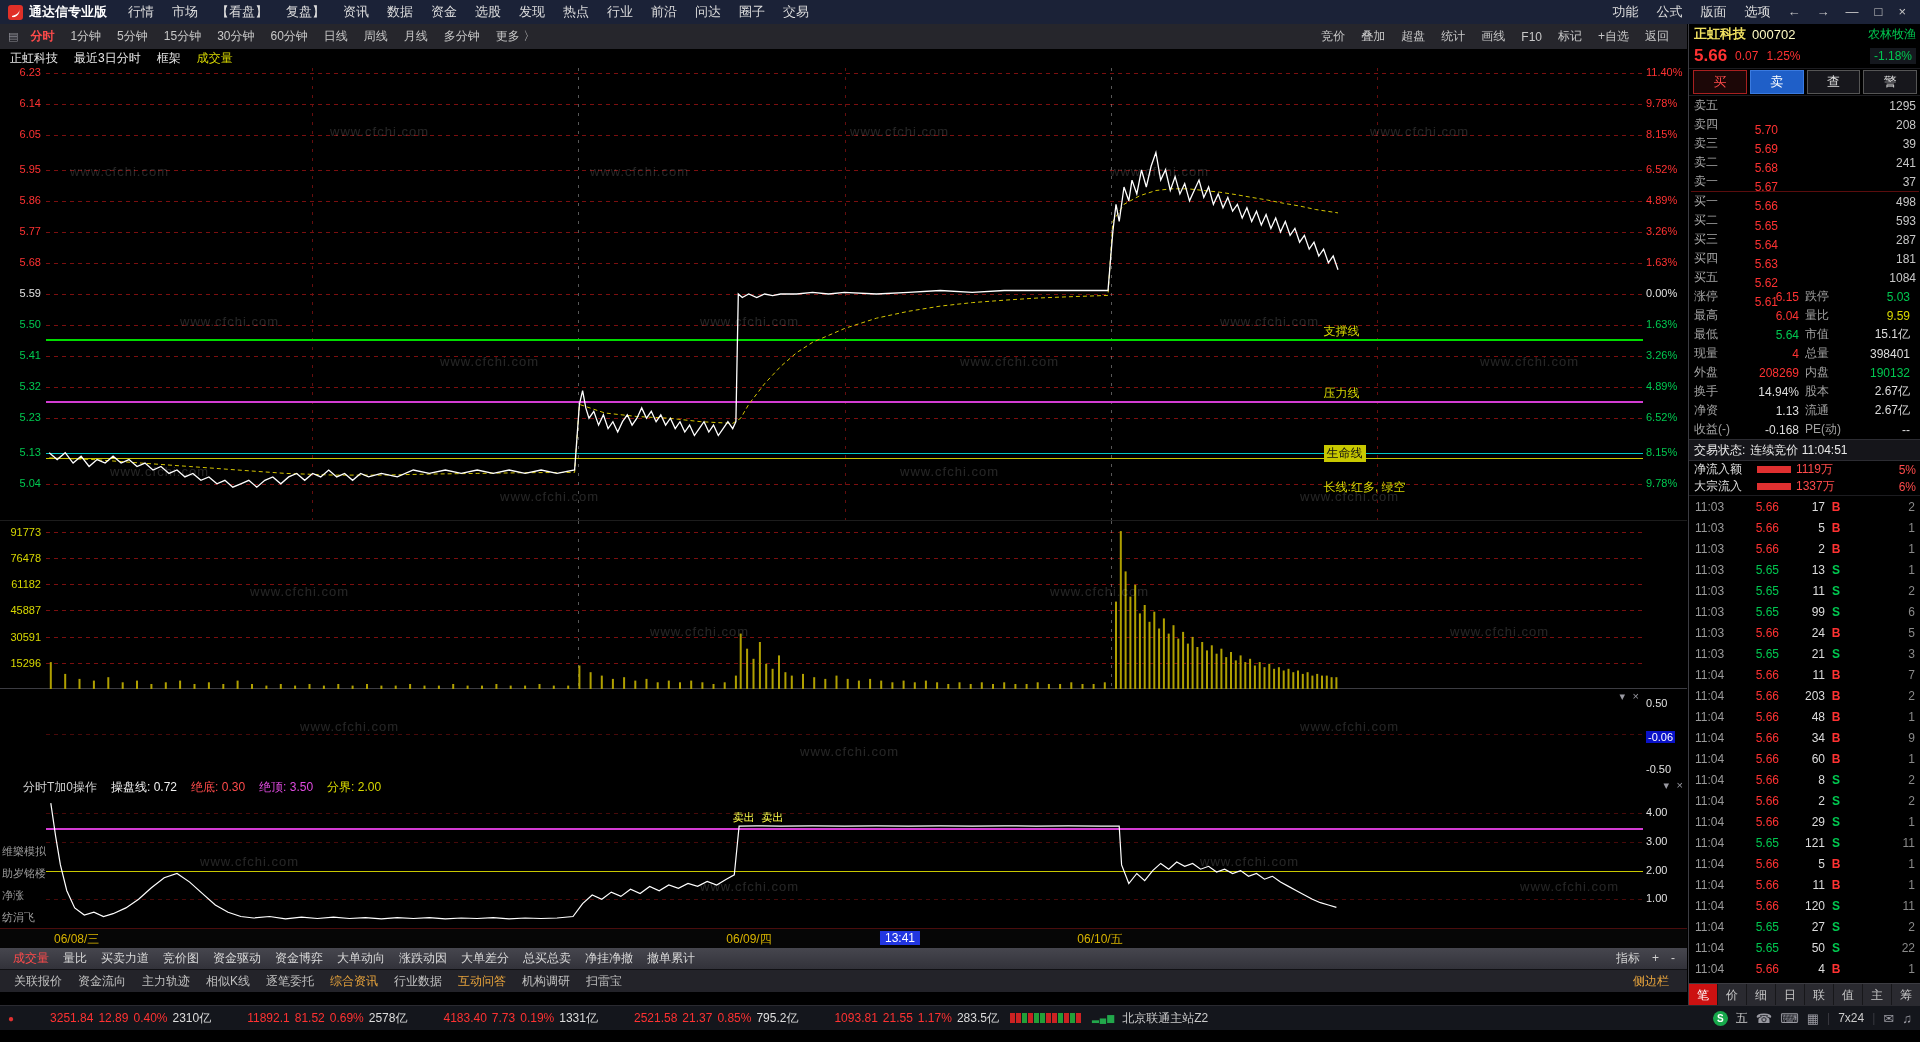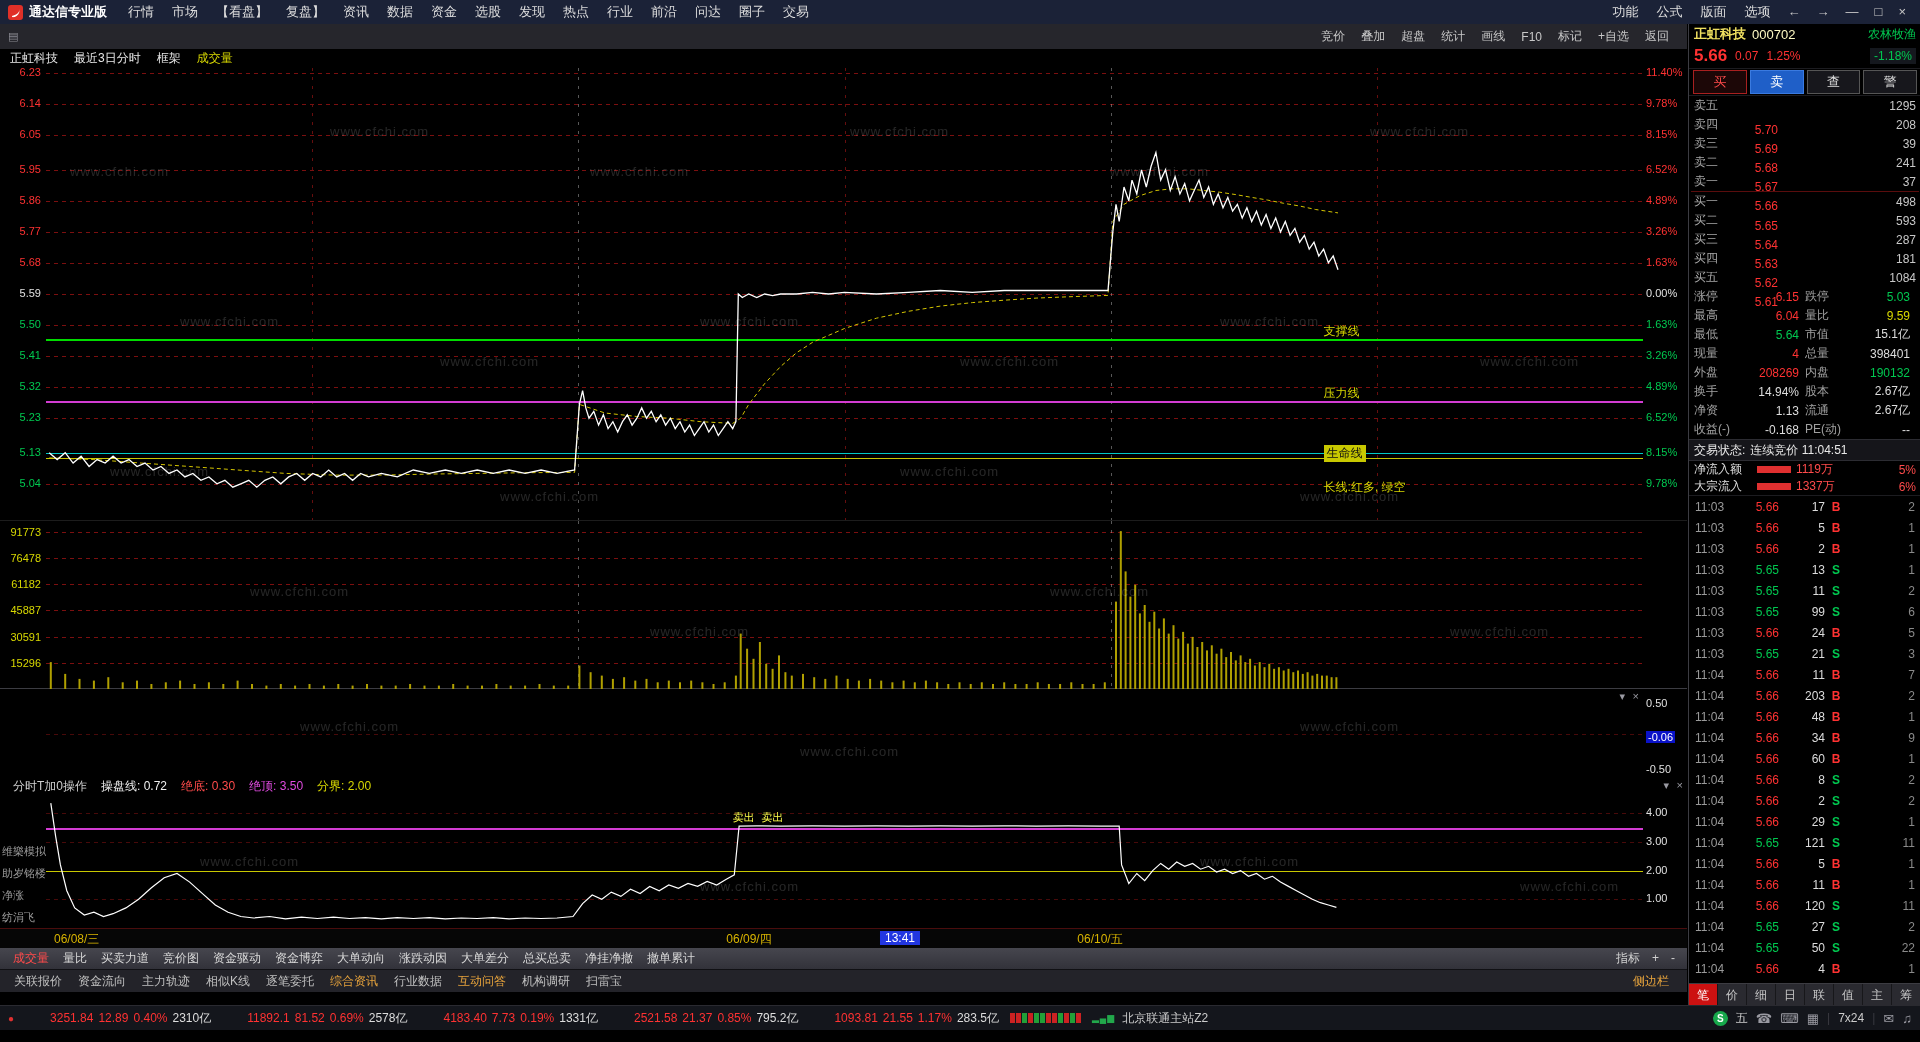--- a/index.html
+++ b/index.html
@@ -42,21 +42,21 @@
 .vgrid.faint{background:repeating-linear-gradient(180deg,rgba(120,16,16,.85) 0 3px,transparent 3px 9px);}
 .hline{position:absolute;left:0;right:0;z-index:3;}
 .hline.dash{background:none!important;}
 .level-label{position:absolute;font-size:12px;color:#d8d800;z-index:7;white-space:nowrap;}
 .level-label.boxed{background:#c8c800;color:#101010;padding:0 3px;}
 .plot svg{position:absolute;left:0;top:0;z-index:4;}
 .signal{position:absolute;font-size:11px;color:#ffff4b;text-shadow:1px 1px 1px #000;z-index:7;white-space:nowrap;}
 .pane-ctrl{position:absolute;top:1px;font-size:11px;color:#9a9aa2;z-index:8;}
 .mid-tick{position:absolute;left:3px;font-size:11px;color:#e0e0e0;}
 .mid-tick.hl{background:#0a12c8;color:#fff;padding:0 2px;}
-#ind-header{position:absolute;top:0;left:0;right:0;height:18px;display:flex;gap:14px;align-items:flex-start;padding-left:13px;z-index:7;}
+#ind-header{position:absolute;top:0;left:0;right:0;height:18px;display:flex;gap:14px;align-items:center;padding-left:23px;z-index:7;}
 #ind-plot{top:18px;}
 
 #xaxis{position:absolute;top:904px;left:0;right:0;height:19px;background:#060606;border-top:1px solid #4a0d0d;z-index:6;}
 .xlabel{position:absolute;top:2px;font-size:12px;color:#d8b400;transform:translateX(-50%);white-space:nowrap;}
 .xlabel.first{transform:none;}
 .xlabel.cursor{background:#2236e0;color:#fff;padding:0 5px;}
 #tabrow1{position:absolute;top:923px;left:0;right:0;height:22px;background:linear-gradient(#47474f,#32323a);display:flex;align-items:center;padding:0 6px;color:#d8d8d8;}
 .tab1{padding:0 7px;white-space:nowrap;}
 .tab1.active{color:#ff4b4b;}
 .row-spacer{flex:1;}
@@ -157,20 +157,33 @@
         <span class="win-ctl">→</span>
         <span class="win-ctl">—</span>
         <span class="win-ctl">□</span>
         <span class="win-ctl">×</span>
       </div>
   </div>
 
   <div id="left-area">
     <div id="toolbar">
       <span class="tb-icon">▤</span>
+      <div id="toolbar-left" class="menu-row">
+          <span class="tb-item active">分时</span>
+          <span class="tb-item">1分钟</span>
+          <span class="tb-item">5分钟</span>
+          <span class="tb-item">15分钟</span>
+          <span class="tb-item">30分钟</span>
+          <span class="tb-item">60分钟</span>
+          <span class="tb-item">日线</span>
+          <span class="tb-item">周线</span>
+          <span class="tb-item">月线</span>
+          <span class="tb-item">多分钟</span>
+          <span class="tb-item">更多 〉</span>
+        </div>
       <div id="toolbar-right">
           <span class="tb-item">竞价</span>
           <span class="tb-item">叠加</span>
           <span class="tb-item">超盘</span>
           <span class="tb-item">统计</span>
           <span class="tb-item">画线</span>
           <span class="tb-item">F10</span>
           <span class="tb-item">标记</span>
           <span class="tb-item">+自选</span>
           <span class="tb-item">返回</span>

